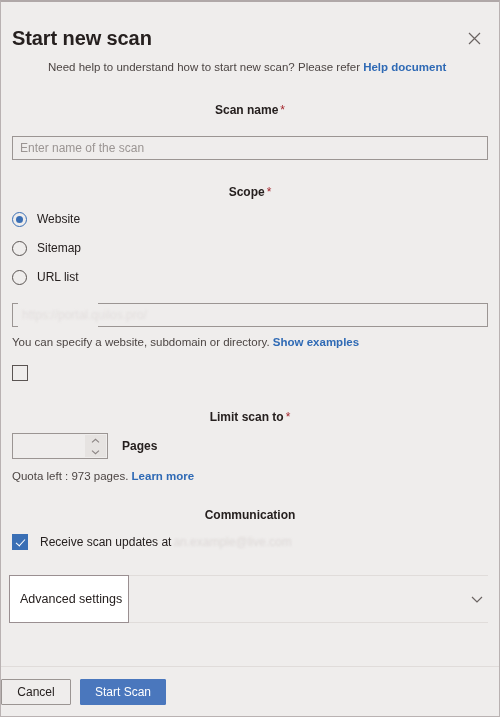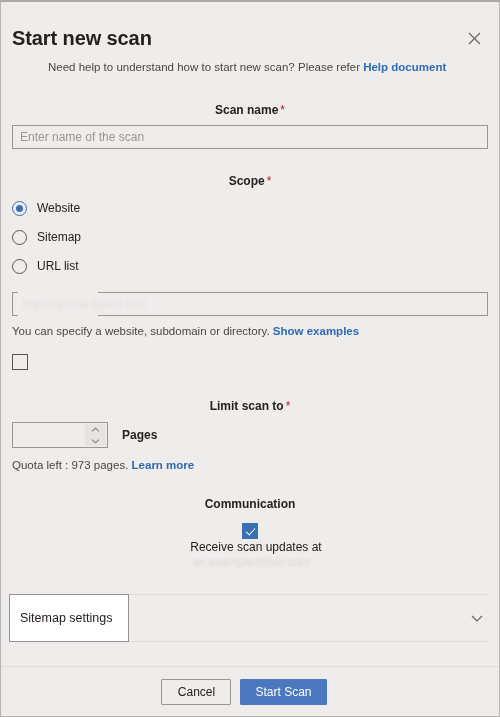--- a/index.html
+++ b/index.html
@@ -92,21 +92,21 @@
     margin-left: 2px;
   }
 
   .section-gap-lg { height: 27px; }
 
   
   .text-input {
     box-sizing: border-box;
     width: 100%;
     height: 24px;
-    margin-top: 7px;
+    margin-top: 18px;
     background: #efedec;
     border: 1px solid #9b9593;
     font-family: "Liberation Sans", sans-serif;
     font-size: 12px;
     color: #26201f;
     padding: 0 7px;
     outline: none;
   }
   .text-input::placeholder { color: #9b9593; opacity: 1; }
 
@@ -302,21 +302,20 @@
     margin-top: 9px;
     line-height: 16px;
   }
 
   
   .comm-head { margin-top: 23px; }
   .comm-row {
     display: flex;
     align-items: center;
     margin-top: 11px;
-    flex-direction: column;
   }
   .comm-email {
     font-size: 12px;
     color: #ddd8d7;
     margin-left: 2px;
     filter: blur(1.3px);
     user-select: none;
     white-space: nowrap;
   }
 
@@ -373,21 +372,21 @@
     line-height: 16px;
   }
 
   
   .footer {
     flex: 0 0 auto;
     height: 49px;
     border-top: 1px solid #e0dcda;
     display: flex;
     align-items: center;
-    justify-content: center;
+    justify-content: flex-start;
     padding-right: 12px;
     gap: 9px;
   }
   .btn {
     font-family: "Liberation Sans", sans-serif;
     font-size: 12px;
     height: 26px;
     box-sizing: border-box;
     cursor: pointer;
     border-radius: 1px;
@@ -507,21 +506,21 @@
       <span class="checkbox checked"></span>
       <span class="check-label">Receive scan updates at</span>
       <span class="comm-email">an.example@live.com</span>
     </div>
 
     
     <div class="adv-wrap">
       <div class="adv-divider-top"></div>
       <div class="adv-divider-bottom"></div>
       <div class="adv-box">
-        <span class="adv-label">Sitemap settings</span>
+        <span class="adv-label">Advanced settings</span>
       </div>
       <div class="adv-chevron">
         <span>
           <svg width="16" height="16" viewBox="0 0 16 16">
             <path d="M3 6 L8 11 L13 6" stroke="#6b6462" stroke-width="1.2" fill="none"></path>
           </svg>
         </span>
       </div>
     </div>
 

